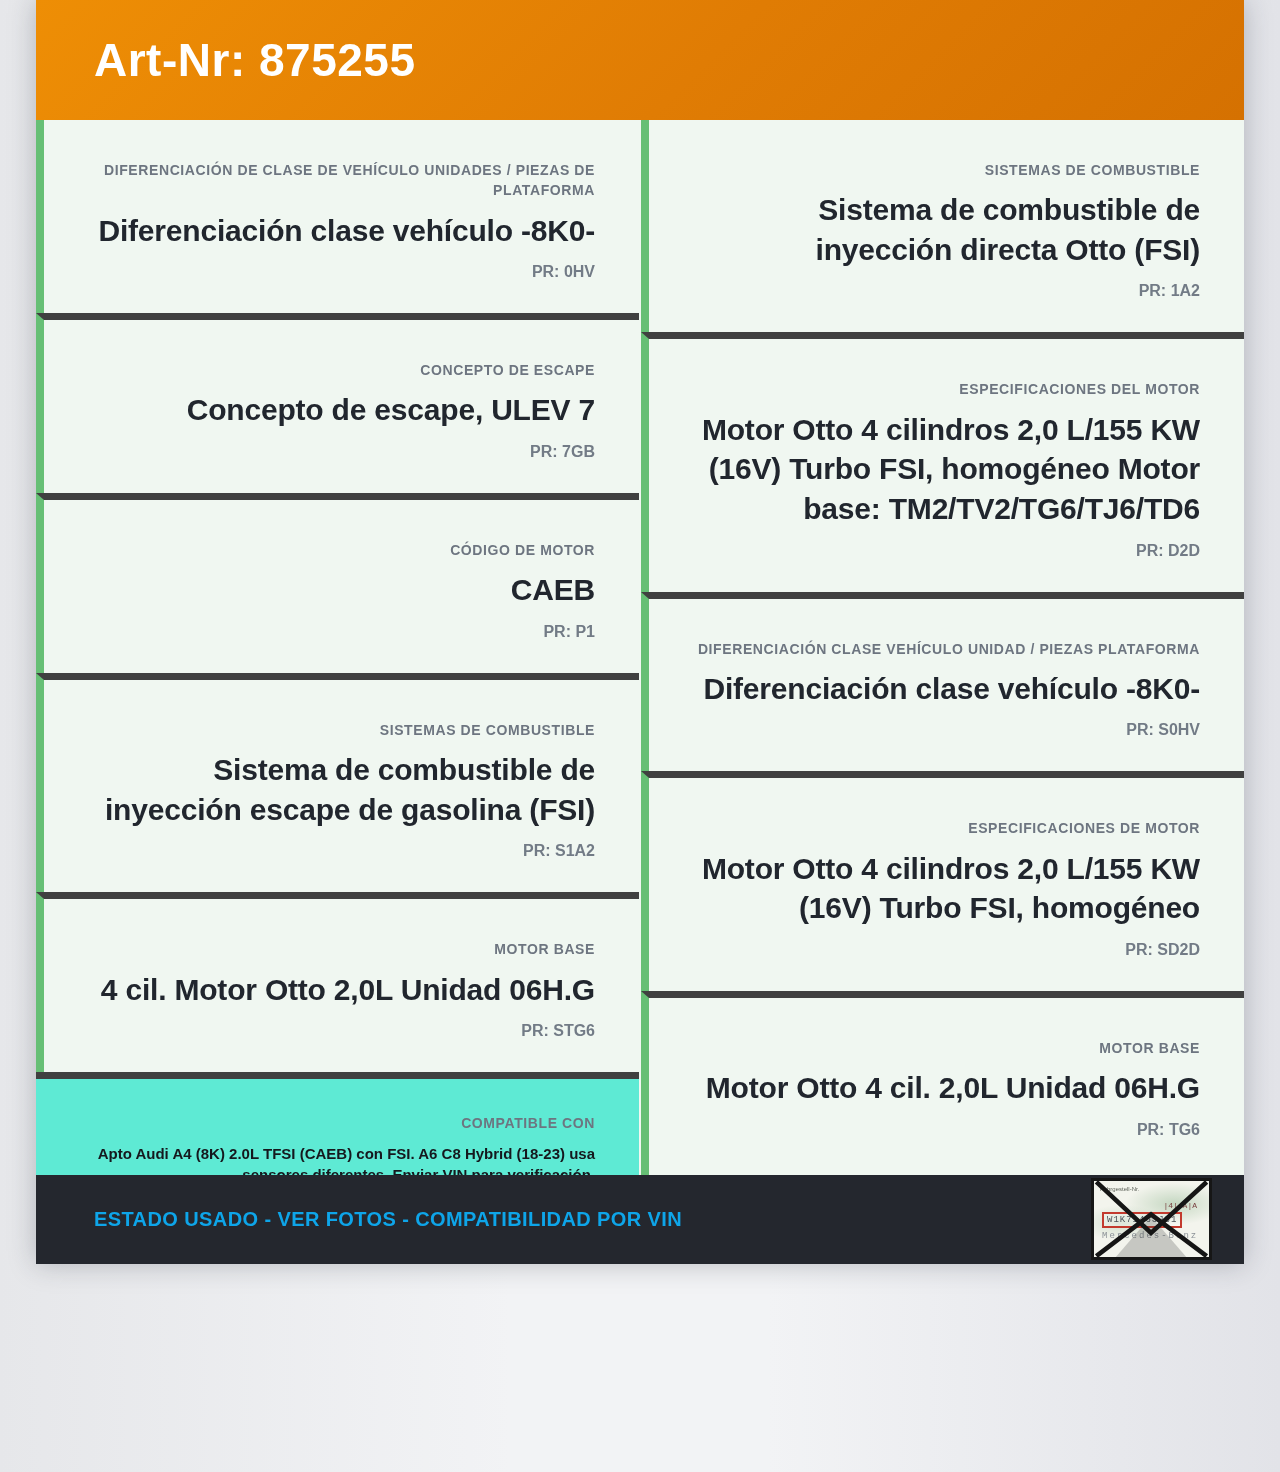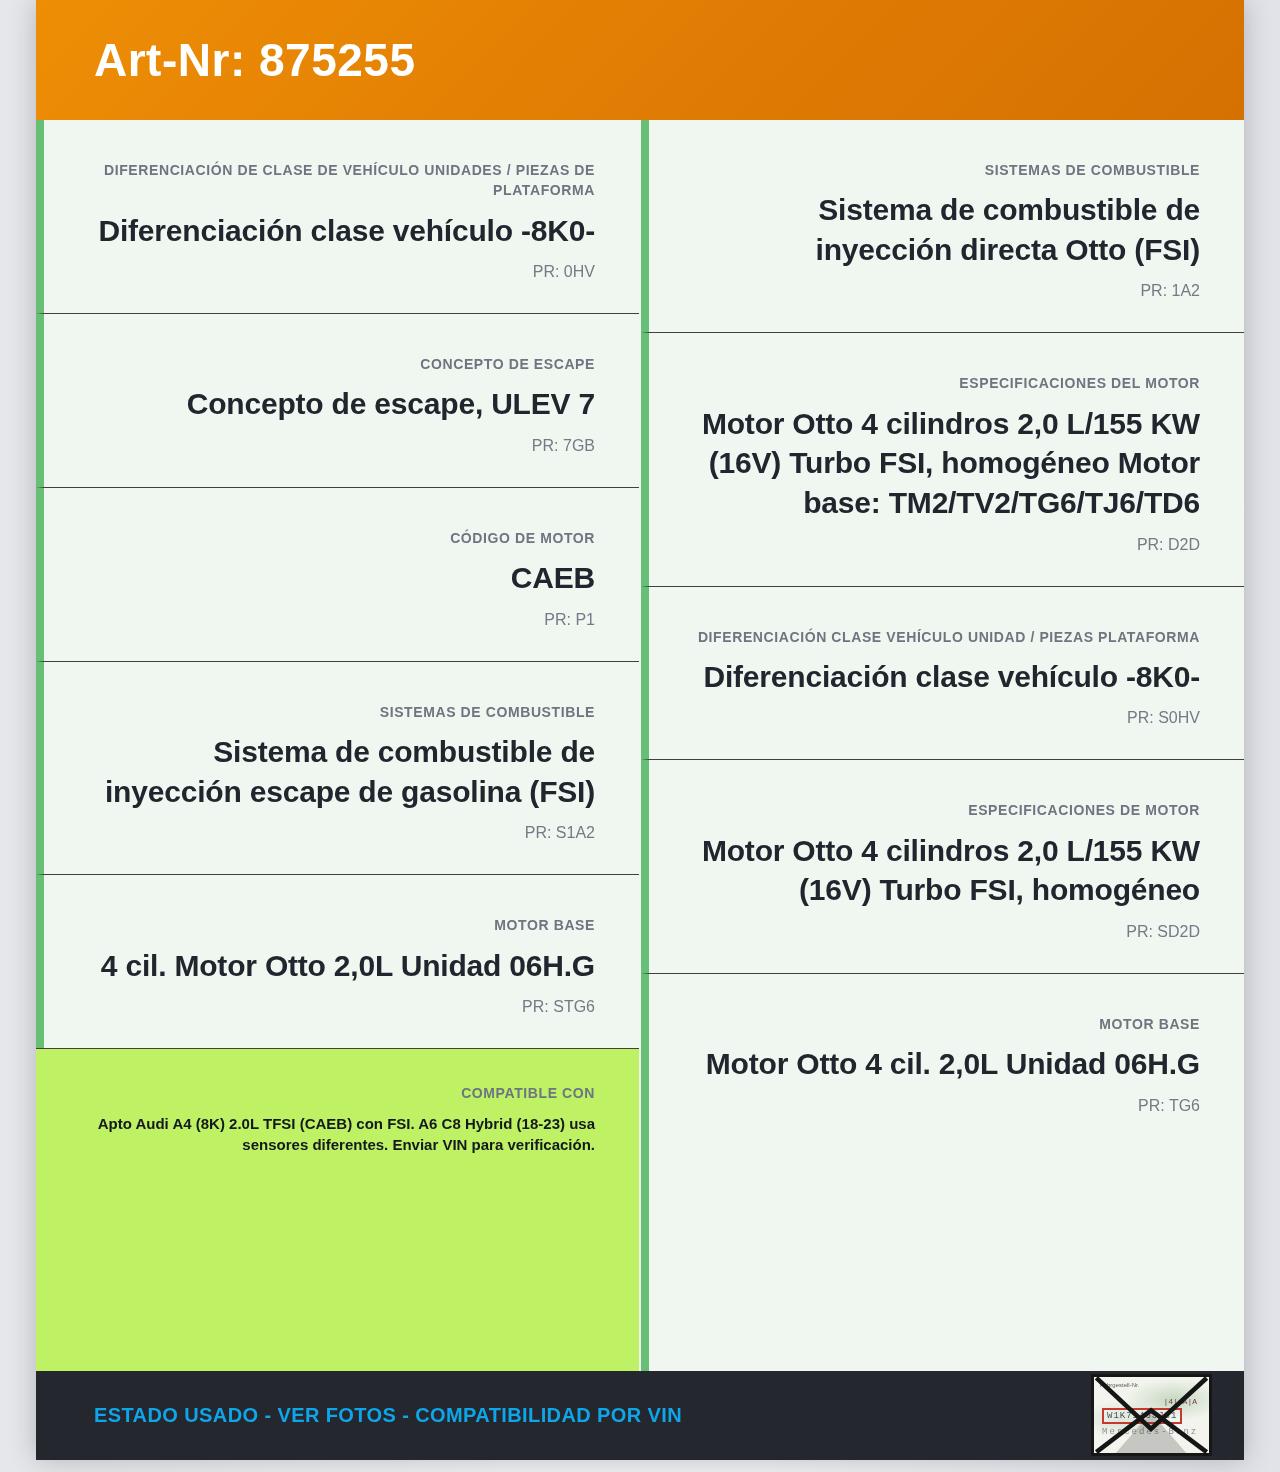--- a/index.html
+++ b/index.html
@@ -8,21 +8,21 @@
     height: 1472px;
     background: linear-gradient(90deg, #e6e7ea 0%, #f2f3f5 40%, #f2f3f5 60%, #e2e3e8 100%);
     font-family: "Liberation Sans", sans-serif;
     overflow: hidden;
   }
   .page {
     position: absolute;
     left: 36px;
     top: 0;
     width: 1208px;
-    height: 1460px;
+    height: 1264px;
     box-shadow: 0 0 26px rgba(40, 45, 60, 0.28);
     background: #f0f7f1;
     display: flex;
     flex-direction: column;
   }
   
   .hdr {
     height: 120px;
     flex: 0 0 120px;
     background: linear-gradient(135deg, #ee8e05 0%, #e07c04 55%, #d57101 100%);
@@ -51,45 +51,45 @@
     display: flex;
     flex-direction: column;
     text-align: right;
   }
   .card {
     background: #f0f7f1;
     border-left: 8px solid #66bf75;
     padding: 40px 44px 32px 40px;
     box-sizing: border-box;
   }
-  .card + .card { border-top: 1px solid #404040; }
+  .card + .card { border-top: 7px solid #404040; }
   .card:last-child { flex: 1 1 auto; }
   .card-label {
     color: #6d7580;
     font-size: 14px;
     font-weight: 700;
     letter-spacing: 0.6px;
     line-height: 1.45;
     margin-bottom: 10px;
   }
   .card-title {
     margin: 0 0 13px 0;
     color: #21262e;
     font-size: 30px;
     font-weight: 700;
     line-height: 1.32;
     letter-spacing: -0.2px;
   }
   .card-pr {
     color: #727b86;
     font-size: 16px;
-    font-weight: 400;
+    font-weight: 700;
   }
   .card--note {
-    background: #bef264;
+    background: #5eead4;
     border-left: none;
     padding-left: 12px;
     padding-top: 34px;
   }
   .card--note .card-label { margin-bottom: 9px; }
   .note-text {
     color: #15181d;
     font-size: 15px;
     font-weight: 700;
     line-height: 1.42;

